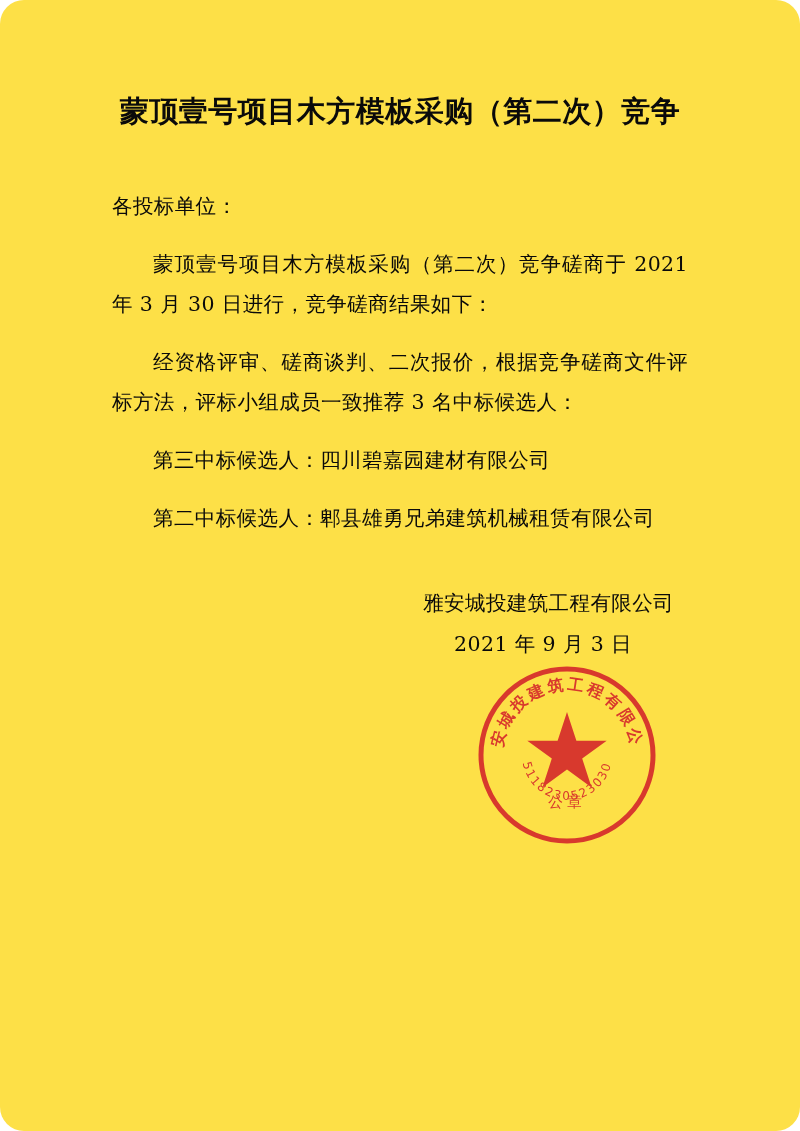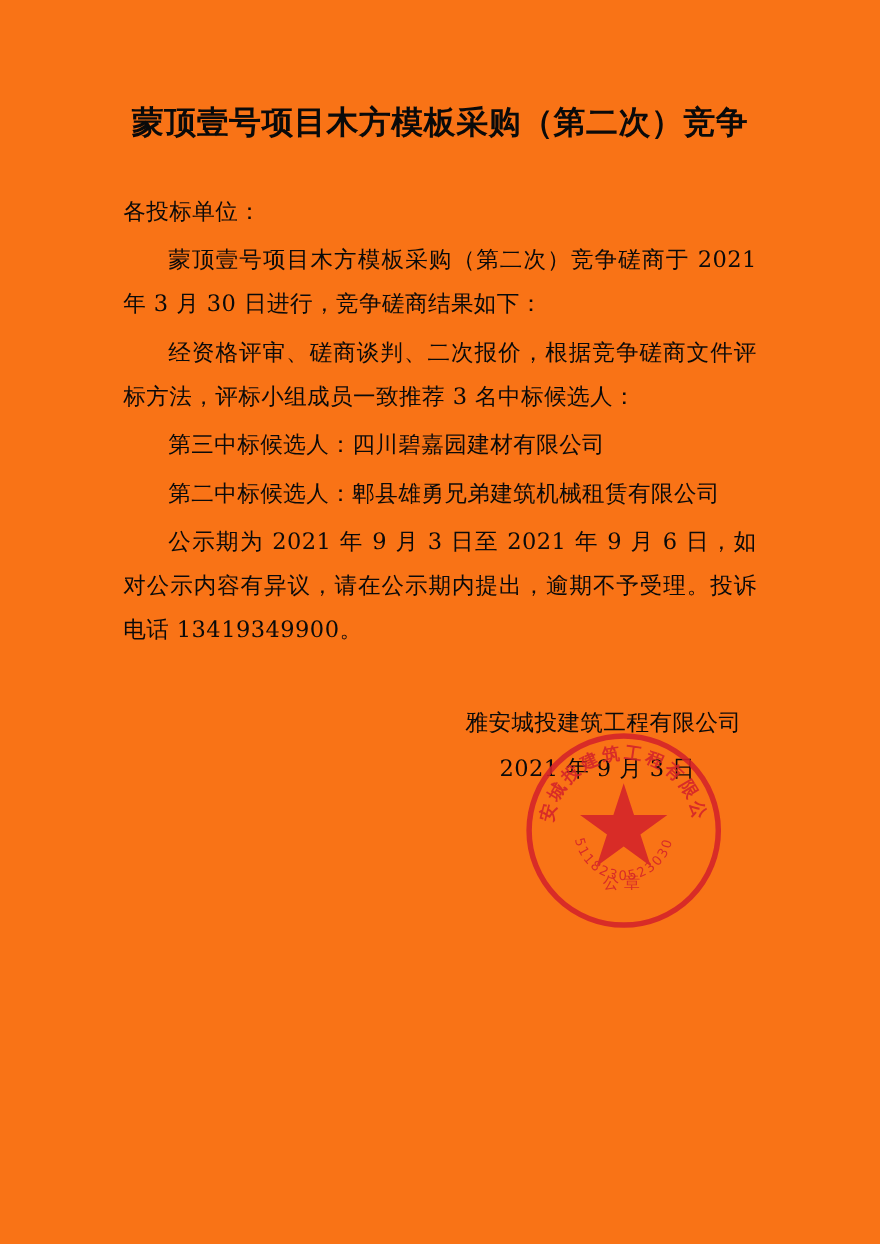--- a/index.html
+++ b/index.html
@@ -11,40 +11,41 @@
     width: 800px;
     height: 1131px;
     position: relative;
     font-family: "DejaVu Serif", "Liberation Serif", serif;
     color: #0a0a0a;
     overflow: hidden;
   }
   .page {
     position: absolute;
     inset: 0;
-    background: #f97316;
+    background: #fde047;
+    border-radius: 24px;
   }
   .doc-title {
     margin: 0;
     padding: 88px 96px 0 96px;
     text-align: center;
     font-size: 29px;
     font-weight: bold;
     line-height: 1.62;
     letter-spacing: 0.5px;
     font-family: "DejaVu Serif", "Liberation Serif", serif;
   }
   .body-block {
     padding: 34px 112px 0 112px;
     font-size: 20.5px;
     line-height: 1.95;
     letter-spacing: 0.4px;
   }
   .para {
-    margin: 4px 0 2px 0;
+    margin: 18px 0 2px 0;
     text-align: justify;
     text-justify: inter-ideograph;
   }
   .indent {
     text-indent: 2em;
   }
   .sign-block {
     margin-top: 44px;
     text-align: right;
     padding-right: 14px;
@@ -80,21 +81,20 @@
   <h1 class="doc-title">
     <span>蒙顶壹号项目木方模板采购（第二次）竞争</span><br>
   </h1>
 
   <div class="body-block">
     <p class="para">各投标单位：</p>
     <p class="para indent">蒙顶壹号项目木方模板采购（第二次）竞争磋商于 2021 年 3 月 30 日进行，竞争磋商结果如下：</p>
     <p class="para indent">经资格评审、磋商谈判、二次报价，根据竞争磋商文件评标方法，评标小组成员一致推荐 3 名中标候选人：</p>
     <p class="para indent">第三中标候选人：四川碧嘉园建材有限公司</p>
     <p class="para indent">第二中标候选人：郫县雄勇兄弟建筑机械租赁有限公司</p>
-    <p class="para indent">公示期为 2021 年 9 月 3 日至 2021 年 9 月 6 日，如对公示内容有异议，请在公示期内提出，逾期不予受理。投诉电话 13419349900。</p>
 
     <div class="sign-block">
       <p class="sign-line">雅安城投建筑工程有限公司</p>
       <p class="sign-date">2021 年 9 月 3 日</p>
     </div>
   </div>
 
   <div class="seal">
     <svg viewBox="0 0 182 182" width="182" height="182" aria-hidden="true">
       <defs>

